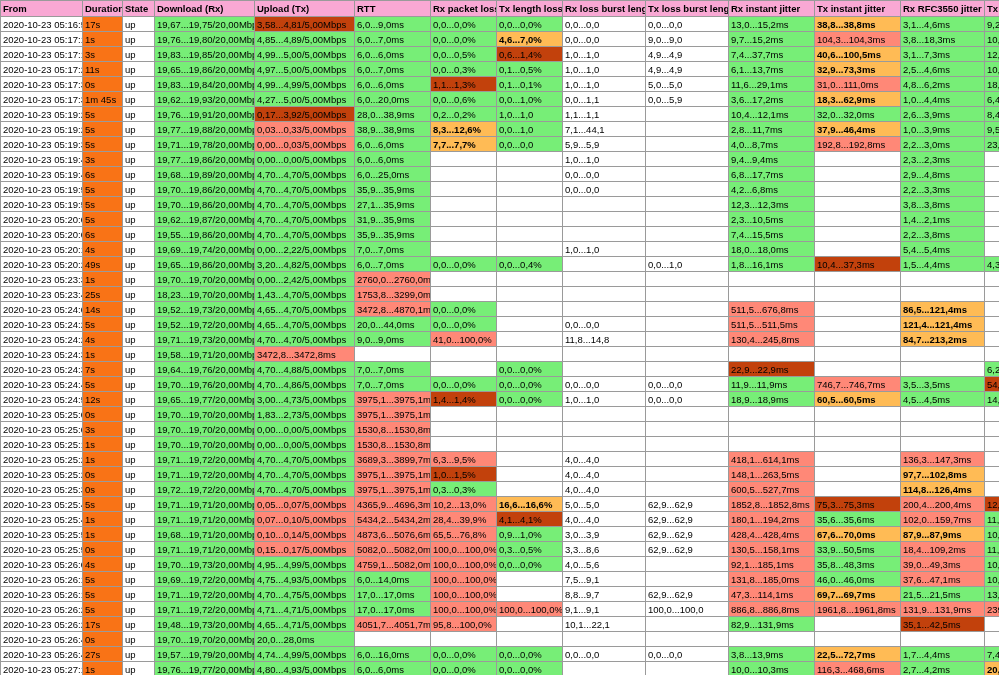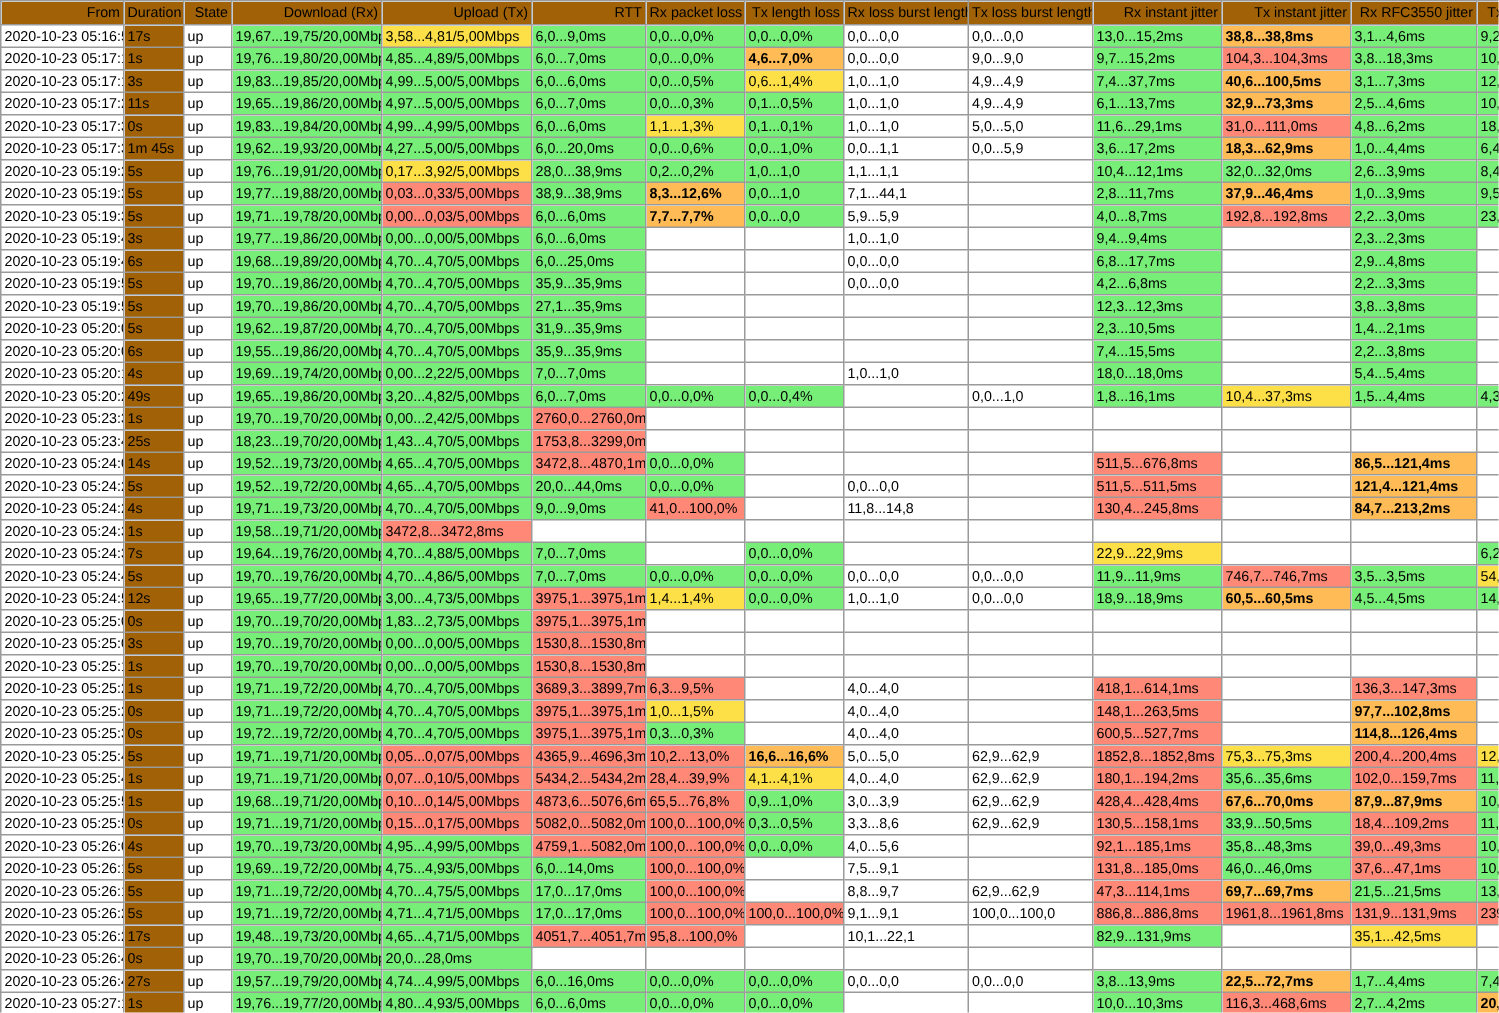--- a/index.html
+++ b/index.html
@@ -26,47 +26,47 @@
     padding: 0px 2px;
     height: 14px;
     line-height: 13px;
     white-space: nowrap;
     overflow: hidden;
     text-overflow: clip;
     font-size: 9.5px;
     vertical-align: middle;
   }
   table.metrics thead th {
-    background: #a16207;
-    font-weight: normal;
-    text-align: right;
+    background: #f9a8d4;
+    font-weight: bold;
+    text-align: left;
     height: 15px;
   }
   
   col.c-from      { width: 82px; }
   col.c-duration  { width: 40px; }
   col.c-state     { width: 32px; }
   col.c-dl        { width: 100px; }
   col.c-ul        { width: 100px; }
   col.c-rtt       { width: 76px; }
   col.c-rxpl      { width: 66px; }
   col.c-txpl      { width: 66px; }
   col.c-rxlbl     { width: 83px; }
   col.c-txlbl     { width: 83px; }
   col.c-rxij      { width: 86px; }
   col.c-txij      { width: 86px; }
   col.c-rxrfc     { width: 84px; }
   col.c-txrfc     { width: 84px; }
 
   
   .bg-green   { background: #77ee77; }
-  .bg-yellow  { background: #fde047; }
+  .bg-yellow  { background: #c2410c; }
   .bg-orange  { background: #ffbb55; font-weight: bold; }
   .bg-red     { background: #ff8877; }
-  .bg-gray    { background: #a16207; }
+  .bg-gray    { background: #f97316; }
   .bg-white   { background: #ffffff; }
 </style>
 </head>
 <body>
 
 <table class="metrics">
   <colgroup>
     <col class="c-from">
       <col class="c-duration">
       <col class="c-state">

